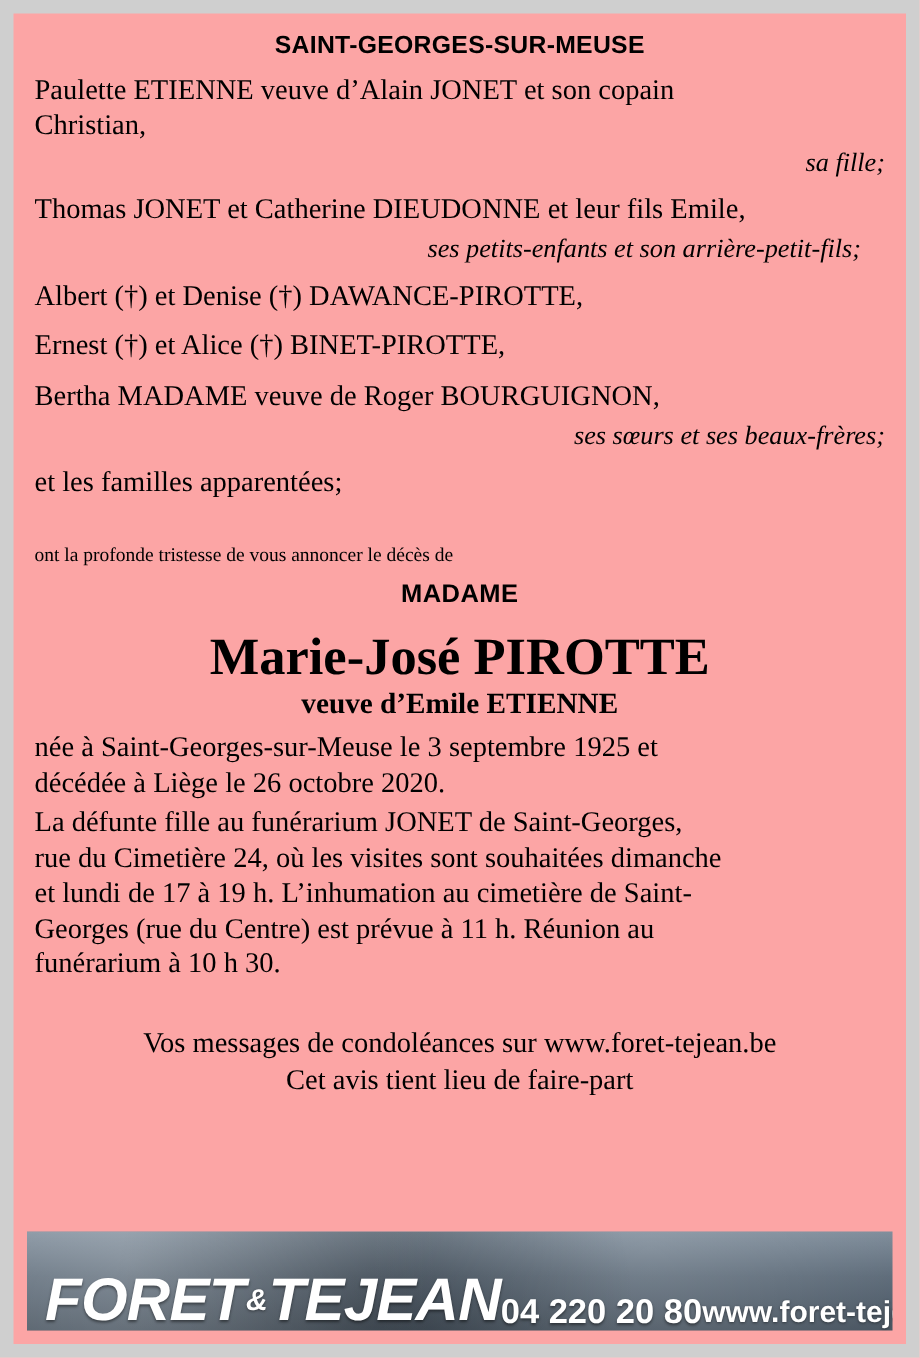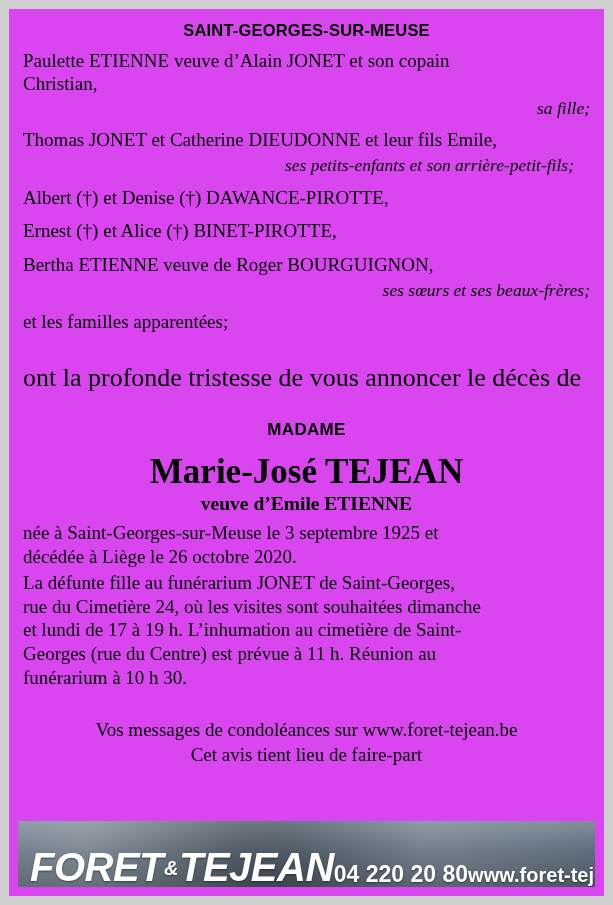--- a/index.html
+++ b/index.html
@@ -18,21 +18,21 @@
   .notice {
     position: absolute;
     left: 0; top: 0;
     width: 613px;
     height: 905px;
     box-sizing: border-box;
     border-left: 9px solid #cfcfcf;
     border-right: 9px solid #cfcfcf;
     border-top: 9px solid #cfcfcf;
     border-bottom: 9px solid #cfcfcf;
-    background: #d946ef;
+    background: #fca5a5;
     display: flex;
     flex-direction: column;
   }
   .inner {
     padding: 12px 14px 0 14px;
     flex: 1 1 auto;
     display: flex;
     flex-direction: column;
   }
   .locality {
@@ -60,23 +60,23 @@
     padding-right: 16px;
   }
   .line {
     font-size: 19px;
     line-height: 1.35;
     margin: 0;
   }
   .gap-sm { height: 8px; }
   .gap-lg { height: 26px; }
   .announce {
-    font-size: 26px;
+    font-size: 13px;
     line-height: 1.25;
-    margin: 0 0 24px 0;
+    margin: 0 0 6px 0;
   }
   .madame {
     text-align: center;
     font-family: "Liberation Sans", sans-serif;
     font-weight: bold;
     font-size: 17px;
     letter-spacing: 0.3px;
     margin: 2px 0 12px 0;
   }
   .bigname {
@@ -195,32 +195,32 @@
     <div>
       <p class="para">Thomas JONET et Catherine DIEUDONNE et leur fils Emile,</p>
       <div class="role center-right">ses petits-enfants et son arrière-petit-fils;</div>
     </div>
 
     <div>
       <p class="line">Albert (†) et Denise (†) DAWANCE-PIROTTE,</p>
       <div class="gap-sm"></div>
       <p class="line">Ernest (†) et Alice (†) BINET-PIROTTE,</p>
       <div class="gap-sm"></div>
-      <p class="line">Bertha ETIENNE veuve de Roger BOURGUIGNON,</p>
+      <p class="line">Bertha MADAME veuve de Roger BOURGUIGNON,</p>
       <div class="role">ses sœurs et ses beaux-frères;</div>
     </div>
 
     <p class="para">et les familles apparentées;</p>
 
     <div class="gap-lg"></div>
 
     <p class="announce">ont la profonde tristesse de vous annoncer le décès de</p>
 
     <div class="madame">MADAME</div>
-    <div class="bigname">Marie-José TEJEAN</div>
+    <div class="bigname">Marie-José PIROTTE</div>
     <div class="widow">veuve d’Emile ETIENNE</div>
 
     <p class="body-text">
       <span>née à Saint-Georges-sur-Meuse le 3 septembre 1925 et</span><br>
       <span>décédée à Liège le 26 octobre 2020.</span>
     </p>
 
     <p class="body-text">
       <span>La défunte fille au funérarium JONET de Saint-Georges,</span><br>
       <span>rue du Cimetière 24, où les visites sont souhaitées dimanche</span><br>

